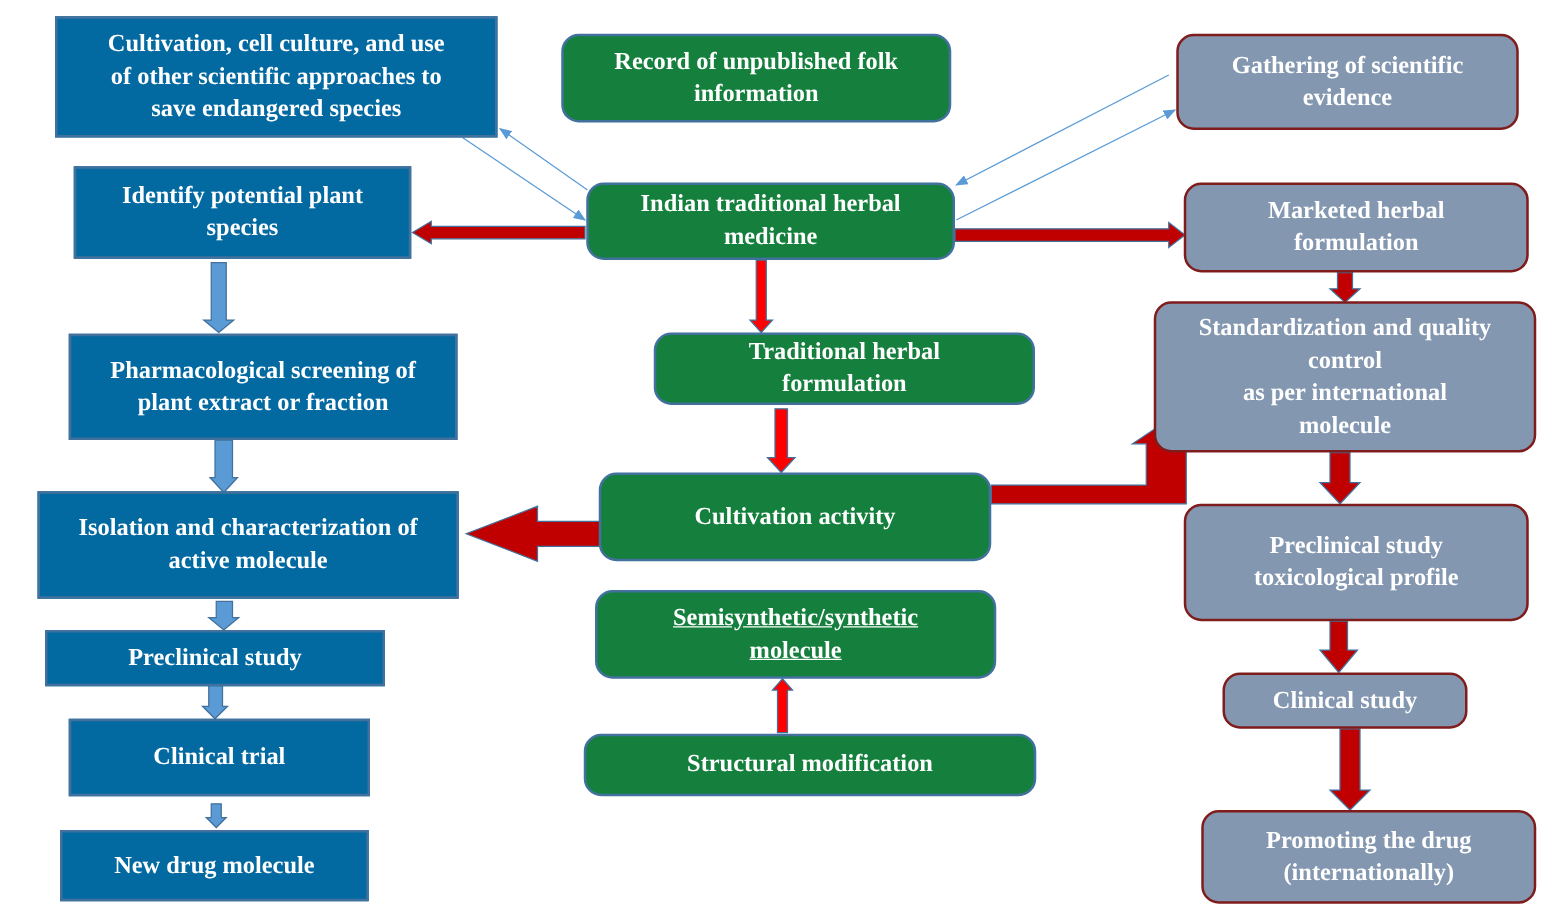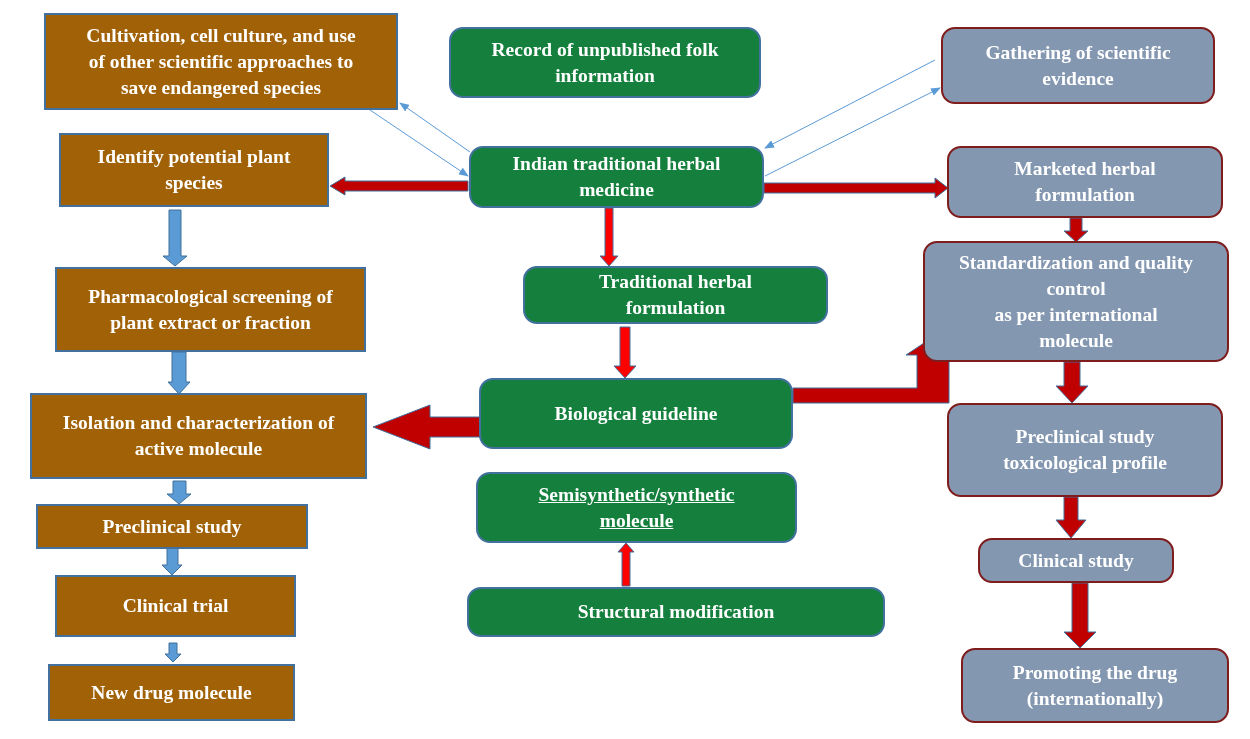--- a/index.html
+++ b/index.html
@@ -1,21 +1,21 @@
 <!DOCTYPE html>
 <html><head>
 <meta charset="utf-8">
 <style>
   html, body { margin: 0; padding: 0; background: #ffffff; }
   body { width: 1250px; height: 739px; position: relative; overflow: hidden;
          font-family: "Liberation Serif", "DejaVu Serif", serif; }
   .box { position: absolute; box-sizing: border-box; display: flex; align-items: center;
          justify-content: center; text-align: center; color: #ffffff; font-weight: bold;
          font-size: 19.5px; line-height: 26px; white-space: pre-line; }
-  .green { background: #a16207; border: 2px solid #41719c; }
+  .green { background: #0369a1; border: 2px solid #41719c; }
   .blue  { background: #15803d; border: 2px solid #41719c; border-radius: 14px; }
   .gray  { background: #8497b0; border: 2px solid #7f1d1d; border-radius: 14px; }
   svg.arrows { position: absolute; left: 0; top: 0; }
 </style>
 </head>
 <body>
 
 <svg class="arrows" width="1250" height="739">
   <defs>
     <marker id="thinHead" markerWidth="10" markerHeight="8" refX="9" refY="4" orient="auto" markerUnits="userSpaceOnUse">
@@ -67,24 +67,24 @@
 <div class="box green" style="left:36px;top:504px;width:272px;height:45px;">Preclinical study</div>
 <div class="box green" style="left:55px;top:575px;width:241px;height:62px;">Clinical trial</div>
 <div class="box green" style="left:48px;top:664px;width:247px;height:57px;">New drug molecule</div>
 
 <div class="box blue" style="left:449px;top:27px;width:312px;height:71px;">Record of unpublished folk
 information</div>
 <div class="box blue" style="left:469px;top:146px;width:295px;height:62px;">Indian traditional herbal
 medicine</div>
 <div class="box blue" style="left:479px;top:266px;width:305px;height:58px;margin-left:44px;">Traditional herbal
 formulation</div>
-<div class="box blue" style="left:479px;top:378px;width:314px;height:71px;">Biological guideline</div>
+<div class="box blue" style="left:479px;top:378px;width:314px;height:71px;">Cultivation activity</div>
 <div class="box blue" style="left:476px;top:472px;width:321px;height:71px;text-decoration:underline;">Semisynthetic/synthetic
 molecule</div>
-<div class="box blue" style="left:467px;top:587px;width:418px;height:50px;">Structural modification</div>
+<div class="box blue" style="left:467px;top:587px;width:362px;height:50px;">Structural modification</div>
 
 <div class="box gray" style="left:941px;top:27px;width:274px;height:77px;">Gathering of scientific
 evidence</div>
 <div class="box gray" style="left:947px;top:146px;width:276px;height:72px;">Marketed herbal
 formulation</div>
 <div class="box gray" style="left:923px;top:241px;width:306px;height:121px;">Standardization and quality
 control
 as per international
 molecule</div>
 <div class="box gray" style="left:947px;top:403px;width:276px;height:94px;">Preclinical study

